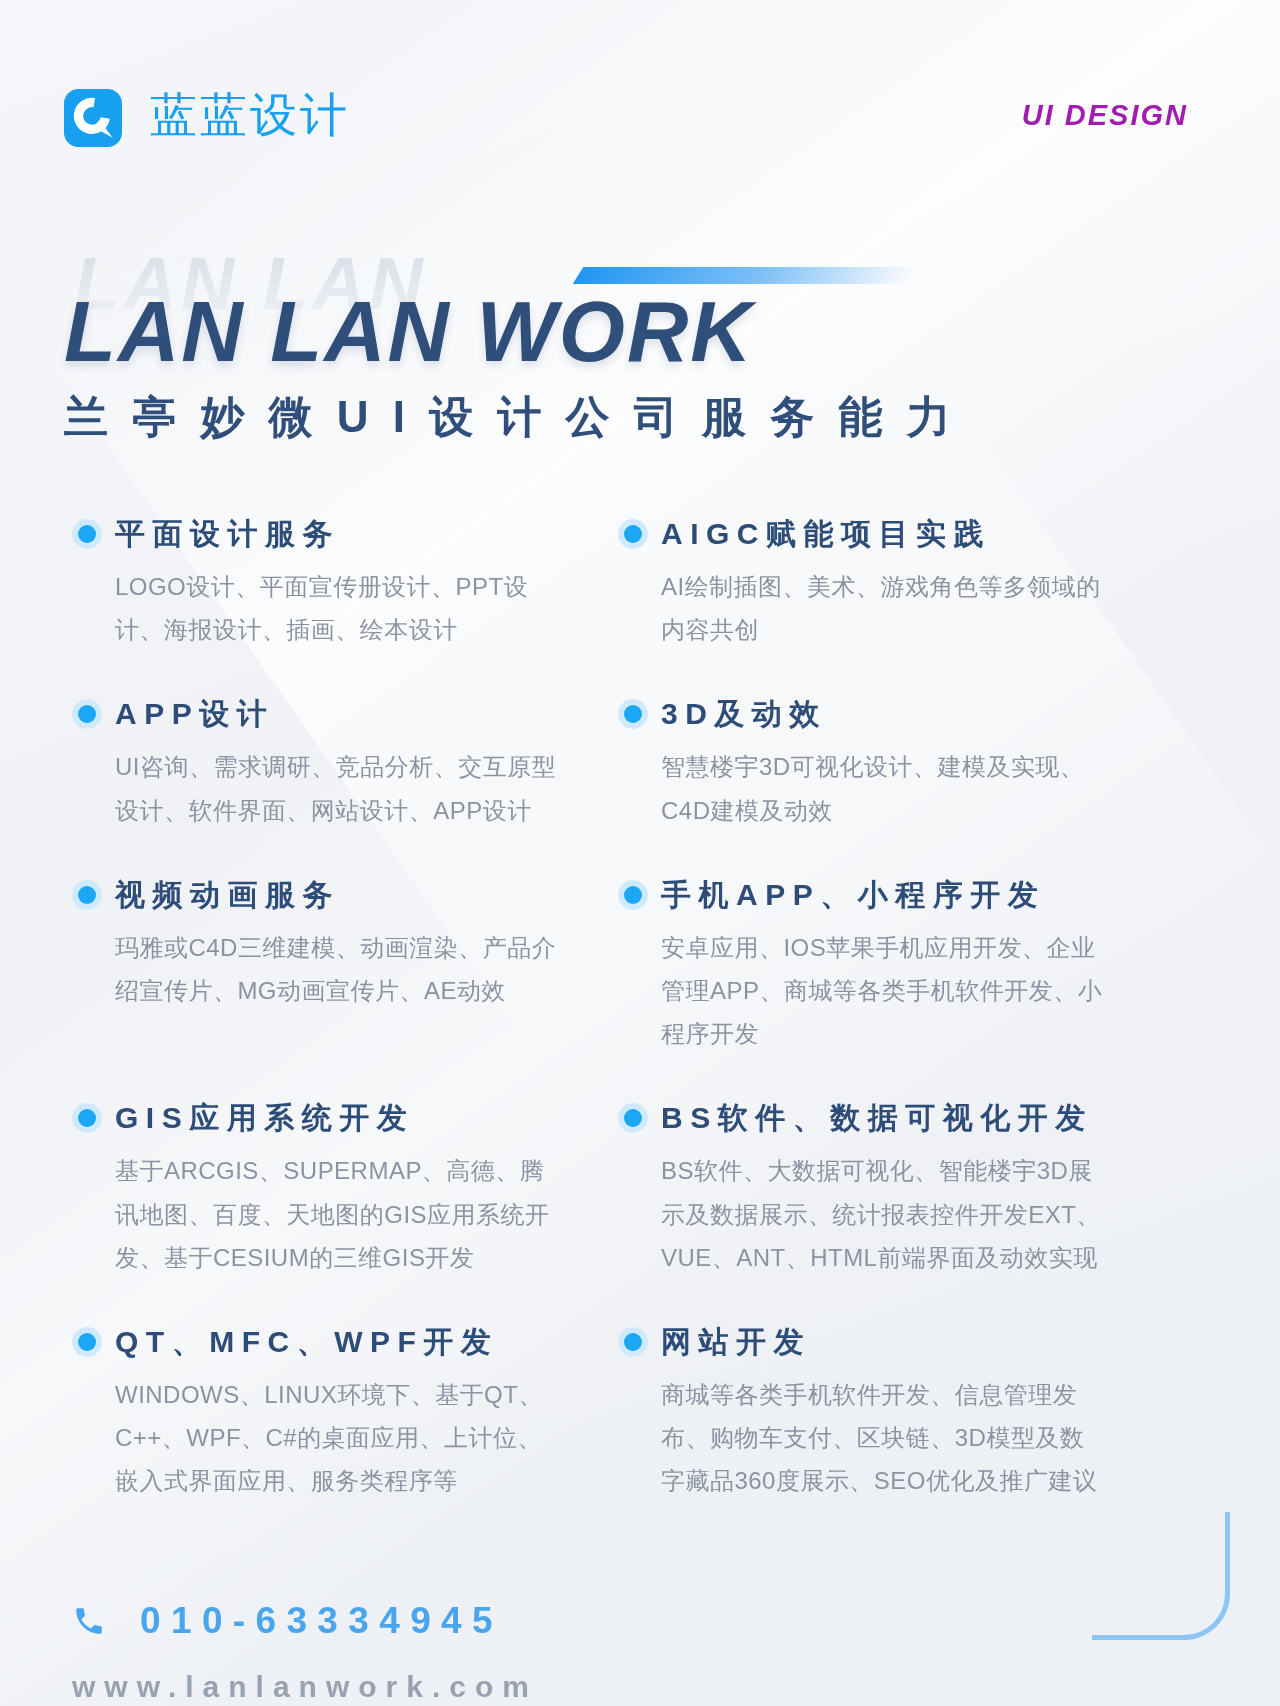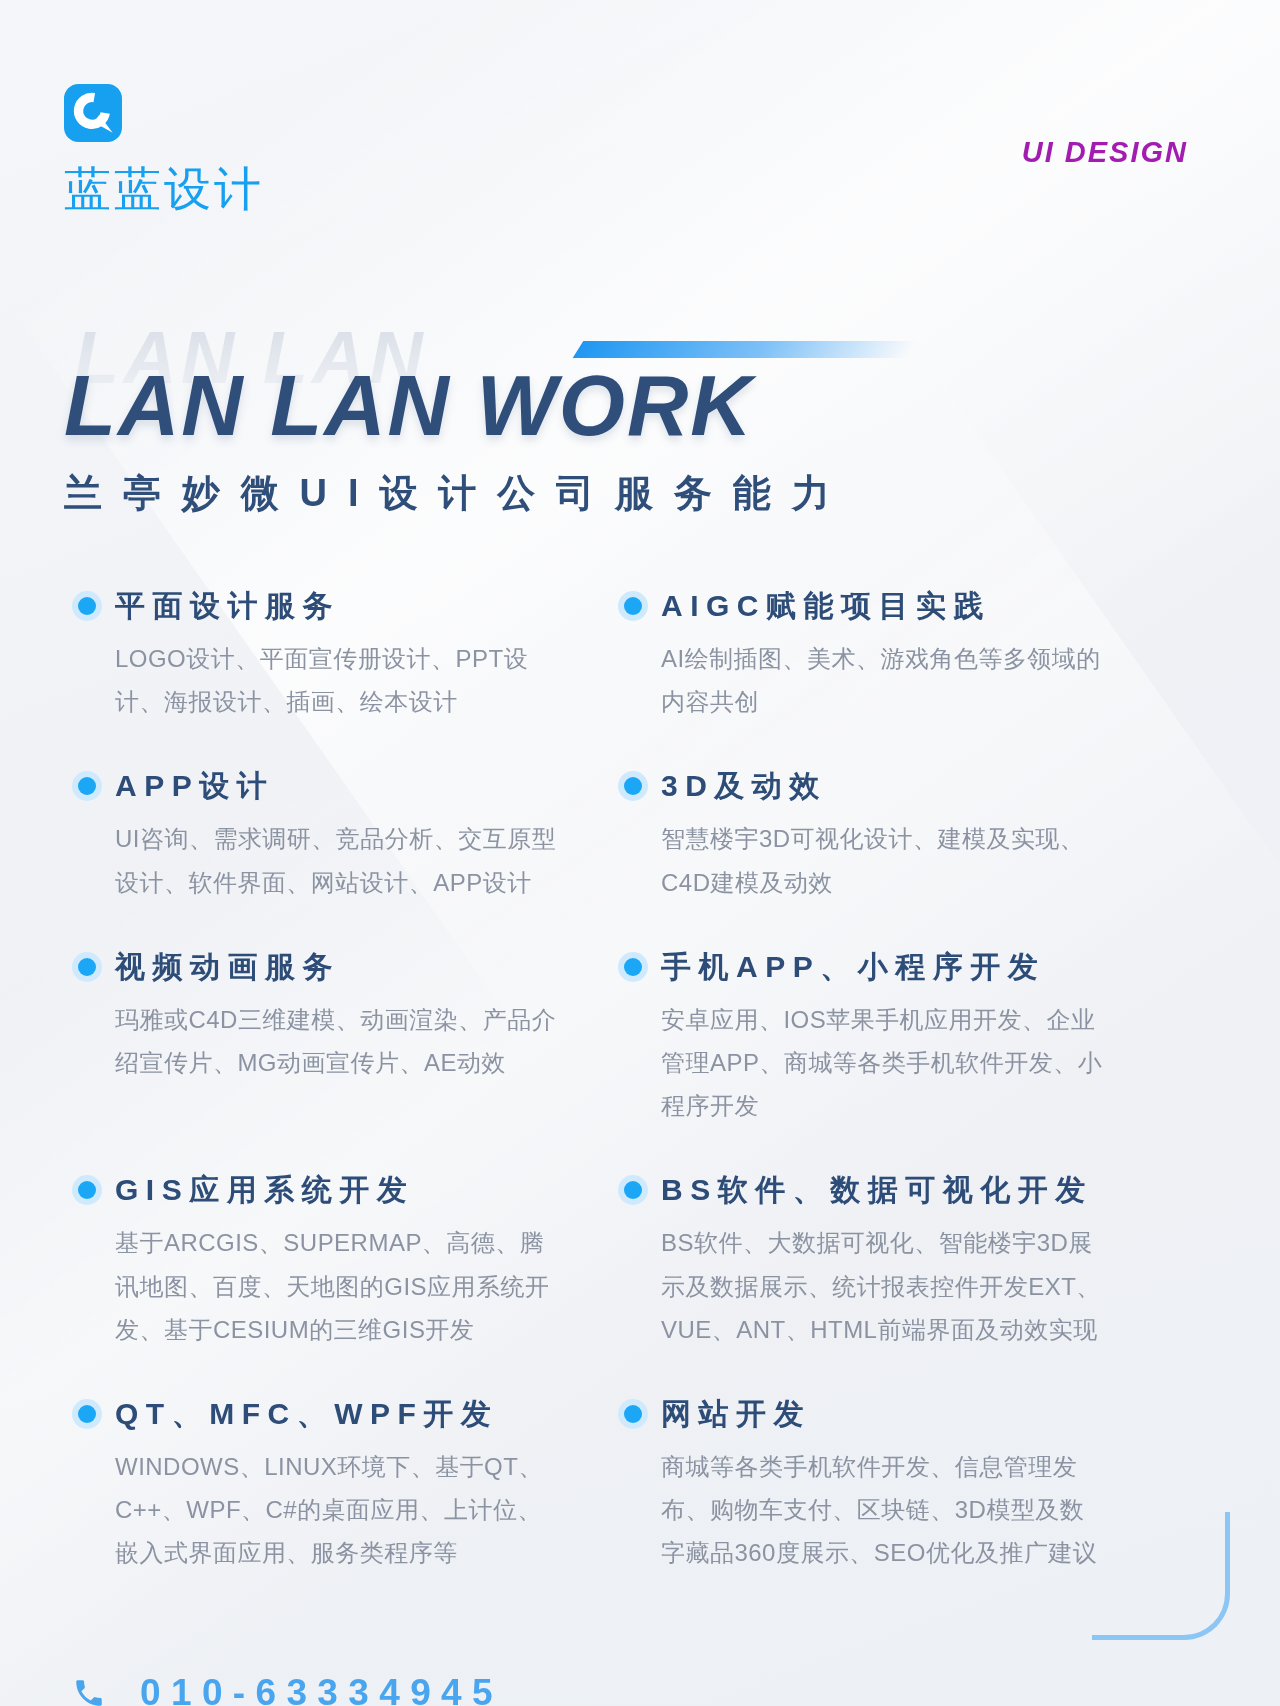--- a/index.html
+++ b/index.html
@@ -12,21 +12,21 @@
   
   .streak { position:absolute; pointer-events:none; z-index:0; }
   .streak-1 { top:-220px; right:-360px; width:1500px; height:950px; transform:rotate(-35deg);
     background:linear-gradient(180deg, rgba(255,255,255,0) 0%, rgba(255,255,255,0.8) 48%, rgba(255,255,255,0) 100%); }
   .streak-2 { top:760px; left:-430px; width:1700px; height:720px; transform:rotate(-35deg);
     background:linear-gradient(180deg, rgba(255,255,255,0) 0%, rgba(255,255,255,0.5) 50%, rgba(255,255,255,0) 100%); }
   .content { position:relative; z-index:1; }
 
   
   .header { display:flex; justify-content:space-between; align-items:center; padding:84px 92px 0 64px; }
-  .logo { display:flex; align-items:flex-start; gap:16px;flex-direction:column; }
+  .logo { display:flex; align-items:flex-end; gap:28px; }
   .logo-mark { width:58px; height:58px; flex:0 0 auto; }
   .logo-text { font-size:47px; font-weight:500; color:#18a0f0; letter-spacing:3px; }
   .tagline { font-size:29px; font-weight:800; font-style:italic; color:#a21caf; letter-spacing:2px; }
 
   
   .hero { position:relative; margin:142px 0 0 64px; }
   .ghost-title {
     position:absolute; top:-48px; left:10px; font-size:74px; font-weight:900; font-style:italic;
     letter-spacing:4px; background:linear-gradient(180deg,#d7dde6 0%,#eef1f5 95%);
     -webkit-background-clip:text; background-clip:text; color:transparent; white-space:nowrap;
@@ -35,21 +35,21 @@
     position:absolute; top:-22px; left:514px; width:334px; height:17px;
     transform:skewX(-32deg);
     background:linear-gradient(90deg,#1f97f2 0%,#7dc0f7 55%,rgba(214,234,252,0) 100%);
   }
   .main-title {
     position:relative; font-size:85px; line-height:1; font-weight:900; font-style:italic;
     color:#2f4e79; letter-spacing:2px; white-space:nowrap;
     text-shadow:0 5px 9px rgba(47,78,121,0.15);
   }
   .subtitle {
-    margin-top:20px; font-size:38px; font-weight:700; color:#2f4e79;
+    margin-top:14px; font-size:44px; font-weight:700; color:#2f4e79;
     letter-spacing:0.55em; white-space:nowrap;
   }
 
   
   .services {
     margin:66px 0 0 72px; width:1034px;
     display:grid; grid-template-columns:488px 488px; column-gap:58px; row-gap:42px;
     align-items:start;
   }
   .service { position:relative; padding-left:43px; }

